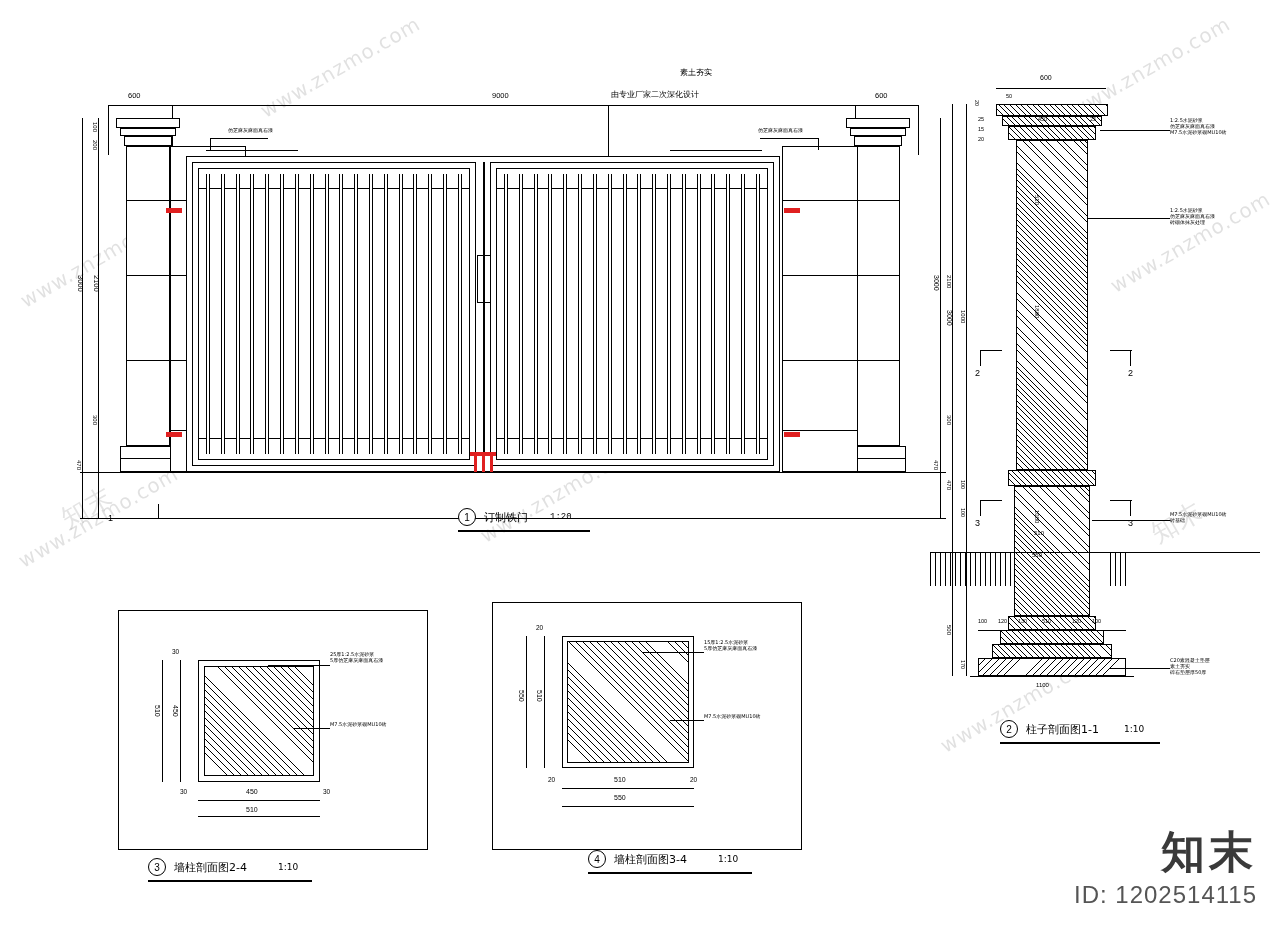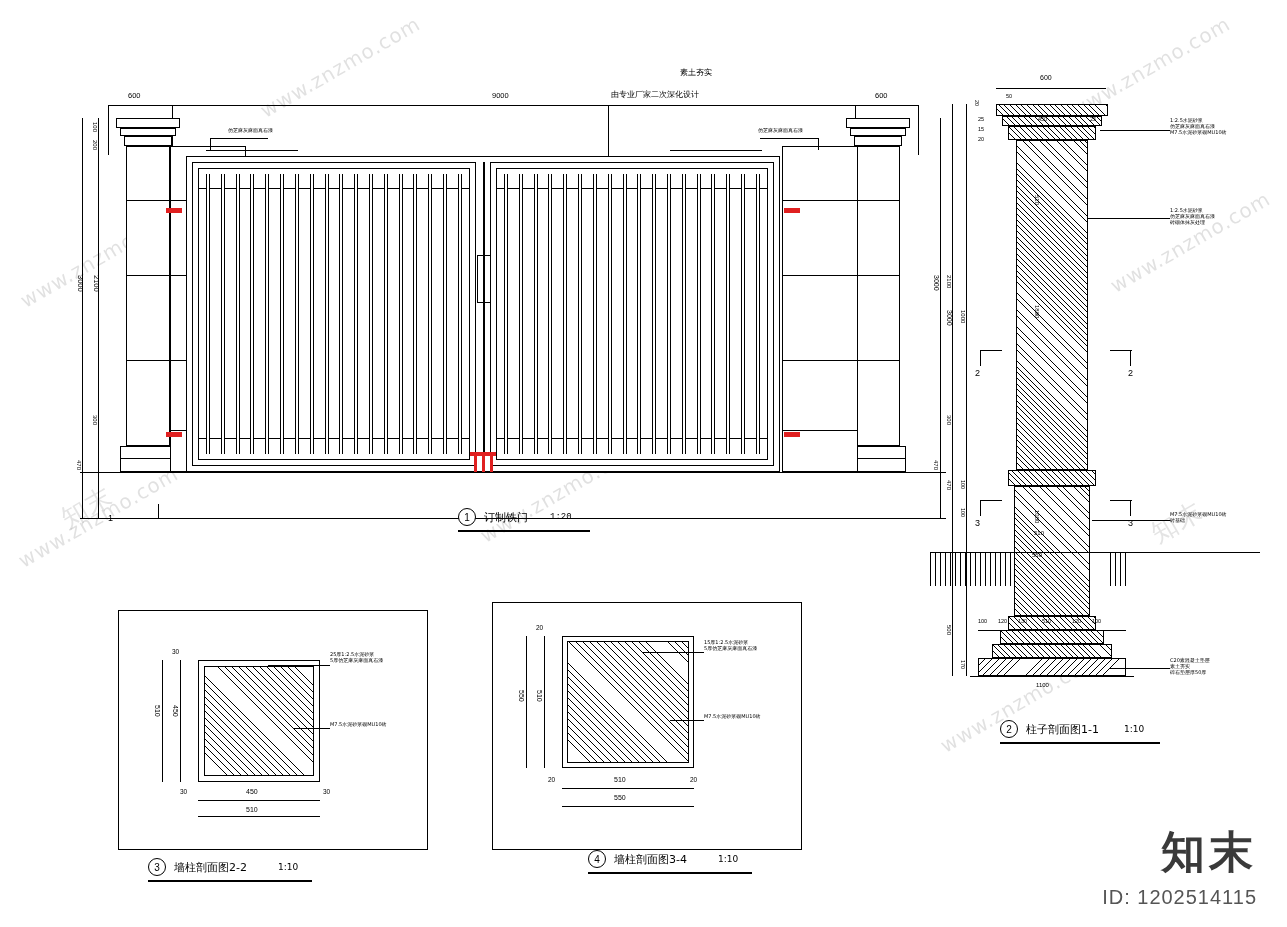--- a/index.html
+++ b/index.html
@@ -93,21 +93,21 @@
   }
   .wm-cn { font-size:26px; color:rgba(120,120,120,0.20); }
 
   #logo {
     position:absolute; right:30px; bottom:45px;
     font-family:"DejaVu Sans", sans-serif; font-size:44px; font-weight:bold;
     color:#3a3a3a; letter-spacing:4px;
   }
   #idtxt {
     position:absolute; right:30px; bottom:18px;
-    font-family:"Liberation Sans", sans-serif; font-size:20px; color:#555;
+    font-family:"Liberation Sans", sans-serif; font-size:24px; color:#555;
     letter-spacing:1px;
   }
 </style>
 </head>
 <body>
 
 <div class="sheet">
 
   <div class="wm" style="left:10px;  top:245px;">www.znzmo.com</div>
   <div class="wm" style="left:8px;   top:505px;">www.znzmo.com</div>
@@ -395,21 +395,21 @@
     <div class="dim" style="left:62px; top:178px; font-size:6.5px;">30</div>
     <div class="dim" style="left:205px; top:178px; font-size:6.5px;">30</div>
 
     <div class="leader" style="left:150px; top:55px; width:62px;"></div>
     <div class="txt cn tiny" style="left:212px; top:42px; white-space:pre;">25厚1:2.5水泥砂浆
 5厚仿芝麻灰麻面真石漆</div>
     <div class="leader" style="left:176px; top:118px; width:36px;"></div>
     <div class="txt cn tiny" style="left:212px; top:112px; white-space:pre;">M7.5水泥砂浆砌MU10砖</div>
 
     <div class="bubble" style="left:30px; top:248px;">3</div>
-    <div class="titletxt" style="left:56px; top:250px;">墙柱剖面图2-2</div>
+    <div class="titletxt" style="left:56px; top:250px;">墙柱剖面图2-4</div>
     <div class="titletxt" style="left:160px; top:252px; font-size:9px;">1:10</div>
     <div class="titleline" style="left:30px; top:270px; width:164px;"></div>
   </div>
 
   <div style="position:absolute; left:492px; top:602px; width:330px; height:268px;">
     <div class="detailbox" style="left:0; top:0; width:310px; height:248px;"></div>
 
     <div class="box" style="left:70px; top:34px; width:132px; height:132px;"></div>
     <div class="sqhatch" style="left:75px; top:39px; width:122px; height:122px;"></div>
 

